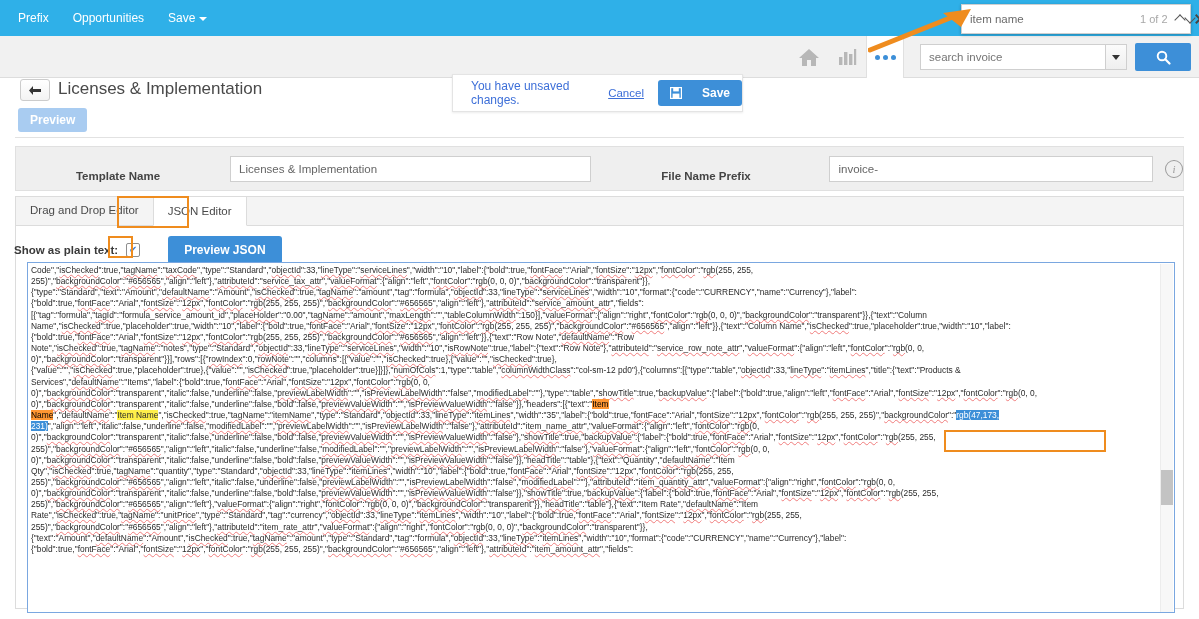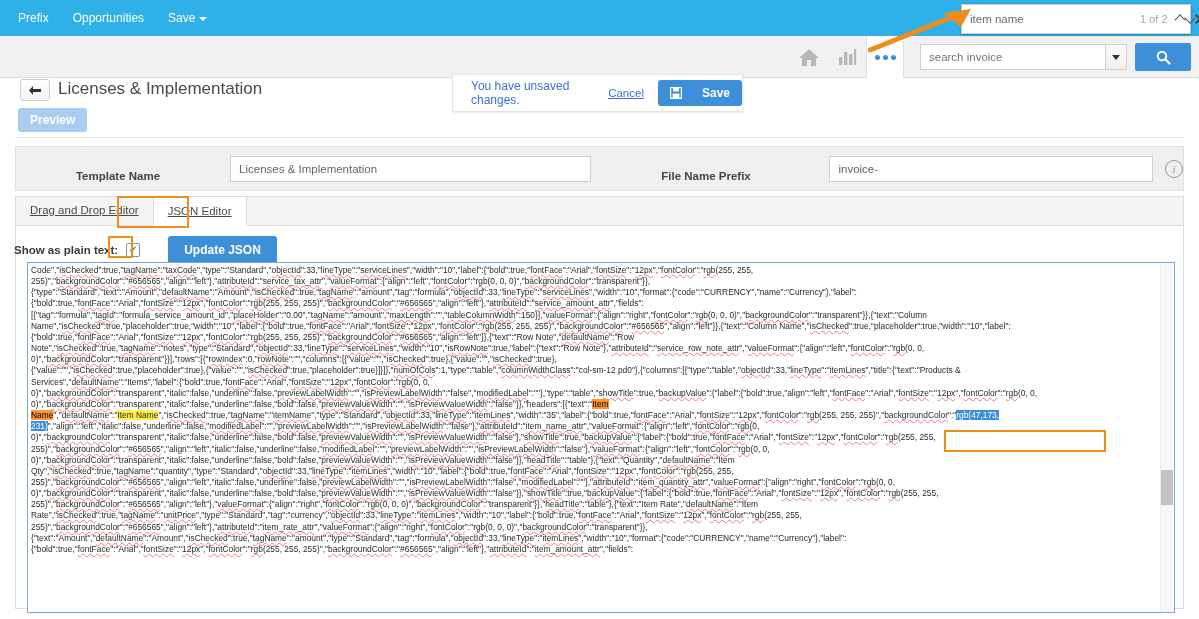--- a/index.html
+++ b/index.html
@@ -146,21 +146,21 @@
   }
 
   
   .tabstrip {
     position:absolute; left:15px; top:196px; width:1169px; height:30px;
     background:#f4f4f4; border:1px solid #dcdcdc; border-bottom:1px solid #dcdcdc;
     display:flex; align-items:flex-end;
   }
   .tab {
     font-size:11.5px; color:#4a4a4a; padding:7px 14px; cursor:pointer; height:30px;
-    display:flex; align-items:center;text-decoration:underline;
+    display:flex; align-items:center;
   }
   .tab.active { background:#ffffff; border:1px solid #dcdcdc; border-bottom:1px solid #ffffff; margin-bottom:-1px;text-align:right; }
 
   .editor-body {
     position:absolute; left:15px; top:226px; width:1169px; height:383px;
     background:#ffffff; border:1px solid #dcdcdc; border-top:none;
   }
   .plain-row { position:absolute; left:14px; top:236px; display:flex; align-items:center; }
   .plain-label { font-size:11.5px; font-weight:bold; color:#3a3a3a; margin-right:8px; }
   .chk {
@@ -311,21 +311,21 @@
     <div class="tab active">
         <span>JSON Editor</span>
       </div>
   </div>
 
   <div class="editor-body"></div>
 
   <div class="plain-row">
     <span class="plain-label">Show as plain text:</span>
     <span class="chk"></span>
-    <span class="update-json-btn">Update JSON</span>
+    <span class="update-json-btn">Preview JSON</span>
   </div>
 
   <div class="json-area">
     <div class="json-text" id="json-text">Code","<span class="sq">isChecked</span>":true,"<span class="sq">tagName</span>":"<span class="sq">taxCode</span>","type":"Standard","<span class="sq">objectId</span>":33,"<span class="sq">lineType</span>":"<span class="sq">serviceLines</span>","width":"10","label":{"bold":true,"<span class="sq">fontFace</span>":"Arial","<span class="sq">fontSize</span>":"<span class="sq">12px</span>","<span class="sq">fontColor</span>":"<span class="sq">rgb</span>(255, 255,<br>255)","<span class="sq">backgroundColor</span>":"<span class="sq">#656565</span>","align":"left"},"<span class="sq">attributeId</span>":"<span class="sq">service_tax_attr</span>","<span class="sq">valueFormat</span>":{"align":"left","<span class="sq">fontColor</span>":"<span class="sq">rgb</span>(0, 0, 0)","<span class="sq">backgroundColor</span>":"transparent"}},<br>{"type":"Standard","text":"Amount","<span class="sq">defaultName</span>":"Amount","<span class="sq">isChecked</span>":true,"<span class="sq">tagName</span>":"amount","tag":"formula","<span class="sq">objectId</span>":33,"<span class="sq">lineType</span>":"<span class="sq">serviceLines</span>","width":"10","format":{"code":"CURRENCY","name":"Currency"},"label":<br>{"bold":true,"<span class="sq">fontFace</span>":"Arial","<span class="sq">fontSize</span>":"<span class="sq">12px</span>","<span class="sq">fontColor</span>":"<span class="sq">rgb</span>(255, 255, 255)","<span class="sq">backgroundColor</span>":"<span class="sq">#656565</span>","align":"left"},"<span class="sq">attributeId</span>":"<span class="sq">service_amount_attr</span>","fields":<br>[{"tag":"formula","<span class="sq">tagId</span>":"formula_service_amount_id","<span class="sq">placeHolder</span>":"0.00","<span class="sq">tagName</span>":"amount","<span class="sq">maxLength</span>":"","<span class="sq">tableColumnWidth</span>":150}],"<span class="sq">valueFormat</span>":{"align":"right","<span class="sq">fontColor</span>":"<span class="sq">rgb</span>(0, 0, 0)","<span class="sq">backgroundColor</span>":"transparent"}},{"text":"Column<br>Name","<span class="sq">isChecked</span>":true,"placeholder":true,"width":"10","label":{"bold":true,"<span class="sq">fontFace</span>":"Arial","<span class="sq">fontSize</span>":"<span class="sq">12px</span>","<span class="sq">fontColor</span>":"<span class="sq">rgb</span>(255, 255, 255)","<span class="sq">backgroundColor</span>":"<span class="sq">#656565</span>","align":"left"}},{"text":"Column Name","<span class="sq">isChecked</span>":true,"placeholder":true,"width":"10","label":<br>{"bold":true,"<span class="sq">fontFace</span>":"Arial","<span class="sq">fontSize</span>":"<span class="sq">12px</span>","<span class="sq">fontColor</span>":"<span class="sq">rgb</span>(255, 255, 255)","<span class="sq">backgroundColor</span>":"<span class="sq">#656565</span>","align":"left"}},{"text":"Row Note","<span class="sq">defaultName</span>":"Row<br>Note","<span class="sq">isChecked</span>":true,"<span class="sq">tagName</span>":"notes","type":"Standard","<span class="sq">objectId</span>":33,"<span class="sq">lineType</span>":"<span class="sq">serviceLines</span>","width":"10","<span class="sq">isRowNote</span>":true,"label":{"text":"Row Note"},"<span class="sq">attributeId</span>":"<span class="sq">service_row_note_attr</span>","<span class="sq">valueFormat</span>":{"align":"left","<span class="sq">fontColor</span>":"<span class="sq">rgb</span>(0, 0,<br>0)","<span class="sq">backgroundColor</span>":"transparent"}}],"rows":[{"<span class="sq">rowIndex</span>":0,"<span class="sq">rowNote</span>":"","columns":[{"value":"","<span class="sq">isChecked</span>":true},{"value":"","<span class="sq">isChecked</span>":true},<br>{"value":"","<span class="sq">isChecked</span>":true,"placeholder":true},{"value":"","<span class="sq">isChecked</span>":true,"placeholder":true}]}]},"<span class="sq">numOfCols</span>":1,"type":"table","<span class="sq">columnWidthClass</span>":"col-sm-12 pd0"},{"columns":[{"type":"table","<span class="sq">objectId</span>":33,"<span class="sq">lineType</span>":"<span class="sq">itemLines</span>","title":{"text":"Products &amp;<br>Services","<span class="sq">defaultName</span>":"Items","label":{"bold":true,"<span class="sq">fontFace</span>":"Arial","<span class="sq">fontSize</span>":"<span class="sq">12px</span>","<span class="sq">fontColor</span>":"<span class="sq">rgb</span>(0, 0,<br>0)","<span class="sq">backgroundColor</span>":"transparent","italic":false,"underline":false,"<span class="sq">previewLabelWidth</span>":"","<span class="sq">isPreviewLabelWidth</span>":"false","<span class="sq">modifiedLabel</span>":""},"type":"table","<span class="sq">showTitle</span>":true,"<span class="sq">backupValue</span>":{"label":{"bold":true,"align":"left","<span class="sq">fontFace</span>":"Arial","<span class="sq">fontSize</span>":"<span class="sq">12px</span>","<span class="sq">fontColor</span>":"<span class="sq">rgb</span>(0, 0,<br>0)","<span class="sq">backgroundColor</span>":"transparent","italic":false,"underline":false,"bold":false,"<span class="sq">previewValueWidth</span>":"","<span class="sq">isPreviewValueWidth</span>":"false"}},"headers":[{"text":"<span class="hl-orange">Item</span><br><span class="hl-orange">Name</span>","<span class="sq">defaultName</span>":"<span class="hl-yellow">Item Name</span>","<span class="sq">isChecked</span>":true,"<span class="sq">tagName</span>":"<span class="sq">itemName</span>","type":"Standard","<span class="sq">objectId</span>":33,"<span class="sq">lineType</span>":"<span class="sq">itemLines</span>","width":"35","label":{"bold":true,"<span class="sq">fontFace</span>":"Arial","<span class="sq">fontSize</span>":"<span class="sq">12px</span>","<span class="sq">fontColor</span>":"<span class="sq">rgb</span>(255, 255, 255)","<span class="sq">backgroundColor</span>":"<span class="hl-blue">rgb(47,173,</span><br><span class="hl-blue">231)</span>","align":"left","italic":false,"underline":false,"<span class="sq">modifiedLabel</span>":"","<span class="sq">previewLabelWidth</span>":"","<span class="sq">isPreviewLabelWidth</span>":"false"},"<span class="sq">attributeId</span>":"<span class="sq">item_name_attr</span>","<span class="sq">valueFormat</span>":{"align":"left","<span class="sq">fontColor</span>":"<span class="sq">rgb</span>(0,<br>0)","<span class="sq">backgroundColor</span>":"transparent","italic":false,"underline":false,"bold":false,"<span class="sq">previewValueWidth</span>":"","<span class="sq">isPreviewValueWidth</span>":"false"},"<span class="sq">showTitle</span>":true,"<span class="sq">backupValue</span>":{"label":{"bold":true,"<span class="sq">fontFace</span>":"Arial","<span class="sq">fontSize</span>":"<span class="sq">12px</span>","<span class="sq">fontColor</span>":"<span class="sq">rgb</span>(255, 255,<br>255)","<span class="sq">backgroundColor</span>":"<span class="sq">#656565</span>","align":"left","italic":false,"underline":false,"<span class="sq">modifiedLabel</span>":"","<span class="sq">previewLabelWidth</span>":"","<span class="sq">isPreviewLabelWidth</span>":"false"},"<span class="sq">valueFormat</span>":{"align":"left","<span class="sq">fontColor</span>":"<span class="sq">rgb</span>(0, 0,<br>0)","<span class="sq">backgroundColor</span>":"transparent","italic":false,"underline":false,"bold":false,"<span class="sq">previewValueWidth</span>":"","<span class="sq">isPreviewValueWidth</span>":"false"}},"<span class="sq">headTitle</span>":"table"},{"text":"Quantity","<span class="sq">defaultName</span>":"Item<br>Qty","<span class="sq">isChecked</span>":true,"<span class="sq">tagName</span>":"quantity","type":"Standard","<span class="sq">objectId</span>":33,"<span class="sq">lineType</span>":"<span class="sq">itemLines</span>","width":"10","label":{"bold":true,"<span class="sq">fontFace</span>":"Arial","<span class="sq">fontSize</span>":"<span class="sq">12px</span>","<span class="sq">fontColor</span>":"<span class="sq">rgb</span>(255, 255,<br>255)","<span class="sq">backgroundColor</span>":"<span class="sq">#656565</span>","align":"left","italic":false,"underline":false,"<span class="sq">previewLabelWidth</span>":"","<span class="sq">isPreviewLabelWidth</span>":"false","<span class="sq">modifiedLabel</span>":""},"<span class="sq">attributeId</span>":"<span class="sq">item_quantity_attr</span>","<span class="sq">valueFormat</span>":{"align":"right","<span class="sq">fontColor</span>":"<span class="sq">rgb</span>(0, 0,<br>0)","<span class="sq">backgroundColor</span>":"transparent","italic":false,"underline":false,"bold":false,"<span class="sq">previewValueWidth</span>":"","<span class="sq">isPreviewValueWidth</span>":"false"}},"<span class="sq">showTitle</span>":true,"<span class="sq">backupValue</span>":{"label":{"bold":true,"<span class="sq">fontFace</span>":"Arial","<span class="sq">fontSize</span>":"<span class="sq">12px</span>","<span class="sq">fontColor</span>":"<span class="sq">rgb</span>(255, 255,<br>255)","<span class="sq">backgroundColor</span>":"<span class="sq">#656565</span>","align":"left"},"<span class="sq">valueFormat</span>":{"align":"right","<span class="sq">fontColor</span>":"<span class="sq">rgb</span>(0, 0, 0)","<span class="sq">backgroundColor</span>":"transparent"}},"<span class="sq">headTitle</span>":"table"},{"text":"Item Rate","<span class="sq">defaultName</span>":"Item<br>Rate","<span class="sq">isChecked</span>":true,"<span class="sq">tagName</span>":"<span class="sq">unitPrice</span>","type":"Standard","tag":"currency","<span class="sq">objectId</span>":33,"<span class="sq">lineType</span>":"<span class="sq">itemLines</span>","width":"10","label":{"bold":true,"<span class="sq">fontFace</span>":"Arial","<span class="sq">fontSize</span>":"<span class="sq">12px</span>","<span class="sq">fontColor</span>":"<span class="sq">rgb</span>(255, 255,<br>255)","<span class="sq">backgroundColor</span>":"<span class="sq">#656565</span>","align":"left"},"<span class="sq">attributeId</span>":"<span class="sq">item_rate_attr</span>","<span class="sq">valueFormat</span>":{"align":"right","<span class="sq">fontColor</span>":"<span class="sq">rgb</span>(0, 0, 0)","<span class="sq">backgroundColor</span>":"transparent"}},<br>{"text":"Amount","<span class="sq">defaultName</span>":"Amount","<span class="sq">isChecked</span>":true,"<span class="sq">tagName</span>":"amount","type":"Standard","tag":"formula","<span class="sq">objectId</span>":33,"<span class="sq">lineType</span>":"<span class="sq">itemLines</span>","width":"10","format":{"code":"CURRENCY","name":"Currency"},"label":<br>{"bold":true,"<span class="sq">fontFace</span>":"Arial","<span class="sq">fontSize</span>":"<span class="sq">12px</span>","<span class="sq">fontColor</span>":"<span class="sq">rgb</span>(255, 255, 255)","<span class="sq">backgroundColor</span>":"<span class="sq">#656565</span>","align":"left"},"<span class="sq">attributeId</span>":"<span class="sq">item_amount_attr</span>","fields":</div>
     <div class="json-scroll-track"></div>
     <div class="json-scroll-thumb"></div>
   </div>
 
   <div class="anno-box" id="anno-tab"></div>
   <div class="anno-box" id="anno-chk"></div>

